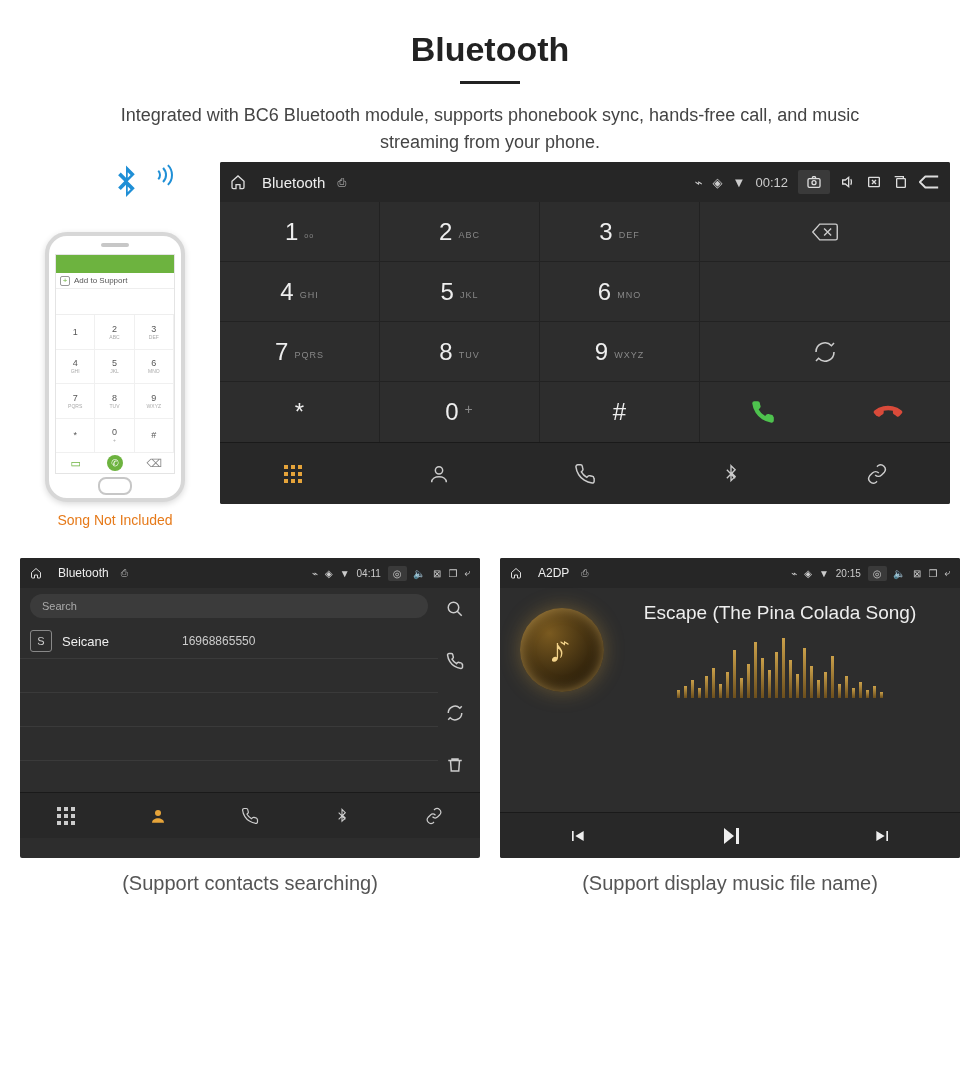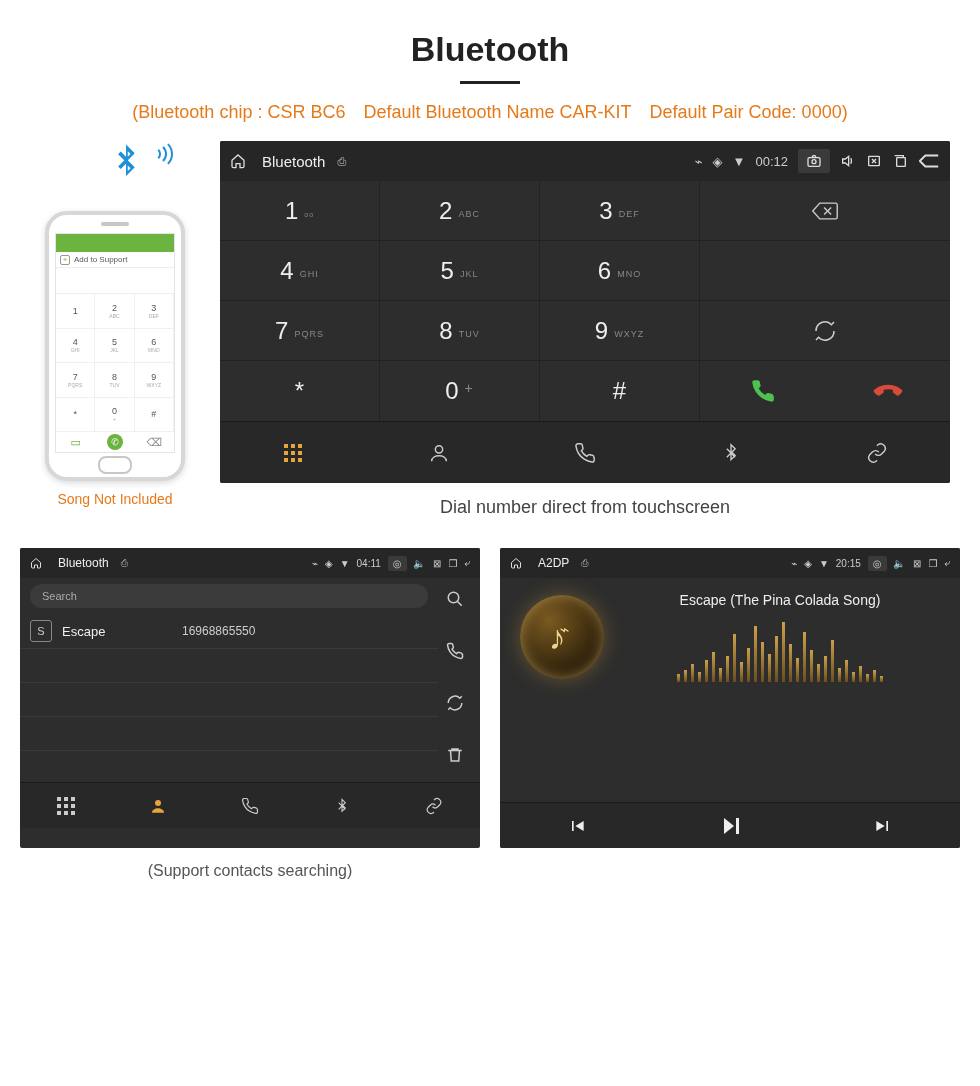--- a/index.html
+++ b/index.html
@@ -52,21 +52,21 @@
 .dial-right{flex:1;display:flex;}
 .dr-cell{flex:1;display:flex;align-items:center;justify-content:center;font-size:22px;color:#ccc;}
 .btn-call{color:#4ec24e;}
 .btn-end{color:#d94a3a;}
 .bottom-nav{height:62px;display:flex;border-top:1px solid #1a1a1a;background:#282828;}
 .bn-cell{flex:1;display:flex;align-items:center;justify-content:center;font-size:20px;color:#ccc;}
 .bn-active{color:#e6a43a;}
 .grid9{display:grid;grid-template-columns:repeat(3,4px);grid-template-rows:repeat(3,4px);gap:3px;}
 .grid9 span{background:currentColor;width:4px;height:4px;}
 .caption{font-size:18px;color:#444;margin-top:14px;}
-.caption small{display:block;font-size:16px;color:#555;margin-top:6px;}
+.caption small{display:block;font-size:20px;color:#555;margin-top:6px;}
 
 .bottom-row{display:flex;gap:20px;justify-content:center;margin-top:30px;}
 .small-col{width:460px;}
 .small-screen{width:460px;height:300px;}
 .small-screen .statusbar{height:30px;font-size:10px;}
 .small-screen .sb-title{font-size:12px;}
 .search-row{display:flex;align-items:center;padding:6px 10px;gap:10px;}
 .search-input{flex:1;height:24px;background:#3b3b3b;border-radius:12px;color:#aaa;font-size:11px;display:flex;align-items:center;padding:0 12px;}
 .side-icon{width:34px;height:34px;display:flex;align-items:center;justify-content:center;color:#ccc;font-size:16px;}
 .contact-row{display:flex;align-items:center;padding:6px 10px;border-bottom:1px solid #3a3a3a;}
@@ -78,37 +78,37 @@
 .pb-body{display:flex;}
 .pb-left{flex:1;}
 .bottom-nav-sm{height:46px;display:flex;border-top:1px solid #1a1a1a;background:#282828;}
 .bottom-nav-sm .bn-cell{font-size:16px;}
 
 .a2dp-body{height:224px;display:flex;flex-direction:column;align-items:center;justify-content:flex-start;padding-top:14px;position:relative;}
 .a2dp-art-row{display:flex;align-items:center;width:100%;padding:0 20px;gap:16px;}
 .album{width:84px;height:84px;border-radius:50%;background:radial-gradient(circle at 35% 30%,#7a5a20,#2a1e0a 70%);display:flex;align-items:center;justify-content:center;box-shadow:0 0 20px rgba(210,160,60,.35), inset 0 0 14px rgba(255,210,120,.5);}
 .album-note{font-size:34px;color:#f3d38a;}
 .track-area{flex:1;display:flex;flex-direction:column;align-items:center;}
-.track-title{color:#eee;font-size:14px;margin-bottom:14px;}
+.track-title{color:#eee;font-size:19px;margin-bottom:14px;}
 .eq{display:flex;gap:4px;align-items:flex-end;height:60px;width:260px;justify-content:center;}
 .eq span{display:block;width:3px;background:linear-gradient(#caa04a,#6b4e1c);}
 .transport{height:46px;display:flex;border-top:1px solid #1a1a1a;background:#282828;}
 .transport .bn-cell{font-size:18px;color:#eee;}
 svg{display:block;}
 .icon-sm{width:16px;height:16px;}
 .icon-xs{width:12px;height:12px;}
 </style>
 </head>
 <body>
 
 <div class="page">
 
   <div class="title">Bluetooth</div>
   <div class="title-rule"></div>
-  <div class="specs">(Bluetooth chip : CSR BC6 Default Bluetooth Name CAR-KIT Default Pair Code: 0000)</div>
+  <div class="desc">Integrated with BC6 Bluetooth module, supports phonebook sync, hands-free call, and music streaming from your phone.</div>
 
   <div class="top-row">
 
     <div class="phone-col">
       <div class="btwaves">
         <span class="btglyph">
           <svg viewBox="0 0 24 24" width="42" height="42" fill="#1f8fd6">
               <path d="M12 2l5 5-4 4 4 4-5 5V13l-3 3-1.5-1.5L11 11 7.5 7.5 9 6l3 3V2zm1 3.8V9l1.6-1.6L13 5.8zm0 8.2v3.2l1.6-1.6L13 14z"></path>
             </svg>
         </span>
@@ -361,21 +361,20 @@
               </svg>
             </div>
           <div class="bn-cell">
               <svg width="24" height="22" viewBox="0 0 24 24" fill="none" stroke="#ccc" stroke-width="1.6">
                 <path d="M10 13a5 5 0 0 0 7 0l3-3a5 5 0 0 0-7-7l-1 1"></path>
                 <path d="M14 11a5 5 0 0 0-7 0l-3 3a5 5 0 0 0 7 7l1-1"></path>
               </svg>
             </div>
         </div>
       </div>
-      <div class="caption">Dial number direct from touchscreen</div>
     </div>
   </div>
 
   <div class="bottom-row">
 
     <div class="small-col">
       <div class="screen small-screen">
         <div class="statusbar">
           <div class="sb-left">
             <span>
@@ -402,21 +401,21 @@
           </div>
         </div>
         <div class="pb-body">
           <div class="pb-left">
             <div class="search-row">
               <div class="search-input">Search</div>
             </div>
             <div class="contact-list">
               <div class="contact-row">
                 <div class="contact-badge">S</div>
-                <div class="contact-name">Escape</div>
+                <div class="contact-name">Seicane</div>
                 <div class="contact-num">16968865550</div>
               </div>
               <div class="contact-row" style="height:34px;"></div>
               <div class="contact-row" style="height:34px;"></div>
               <div class="contact-row" style="height:34px;"></div>
               <div class="contact-row" style="height:34px;border-bottom:none;"></div>
             </div>
           </div>
           <div class="contact-side">
             <div class="side-icon">
@@ -566,18 +565,19 @@
               </svg>
             </div>
           <div class="bn-cell">
               <svg width="20" height="20" viewBox="0 0 24 24" fill="#eee">
                 <path d="M16 6h2v12h-2zM4 6v12l10-6z"></path>
               </svg>
             </div>
         </div>
       </div>
       <div class="caption">
+        <small>(Support display music file name)</small>
       </div>
     </div>
 
   </div>
 
 </div>
 
 </body></html>

